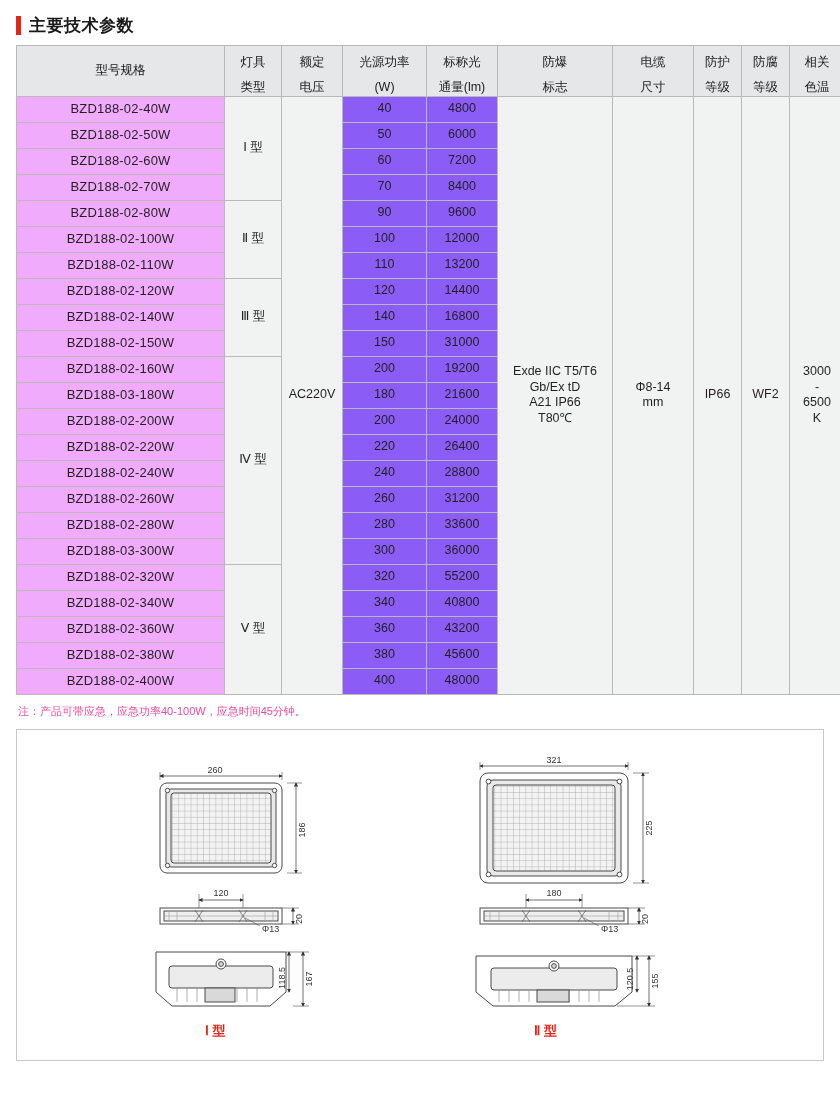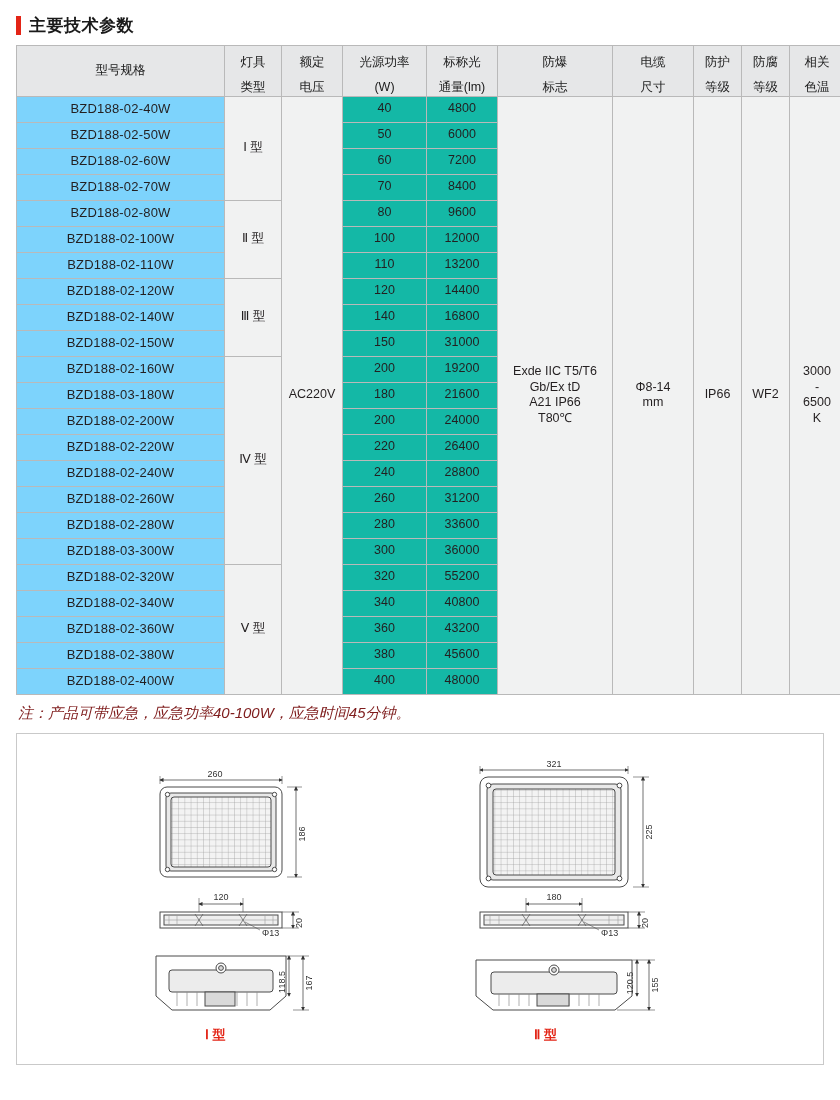--- a/index.html
+++ b/index.html
@@ -68,50 +68,49 @@
     color: #1a1a1a;
   }
   table.spec thead th .two {
     display: block;
     line-height: 1.35;
     margin-top: 8px;
   }
   td.model {
     text-align: left;
     padding-left: 14px;
-    background: #7dd3fc;
+    background: #f0abfc;
     font-size: 13px;
     letter-spacing: 0.2px;
   }
   td.shade {
     background: #f1f2f2;
   }
   td.white {
-    background: #14b8a6;
+    background: #8b5cf6;
   }
   td.tall {
     font-size: 12.5px;
     line-height: 1.55;
   }
   .colw1 { width: 208px; }
   .colw2 { width: 57px; }
   .colw3 { width: 61px; }
   .colw4 { width: 84px; }
   .colw5 { width: 71px; }
   .colw6 { width: 115px; }
   .colw7 { width: 81px; }
   .colw8 { width: 48px; }
   .colw9 { width: 48px; }
   .colw10 { width: 55px; }
 
   .note {
-    color: #7f1d1d;
-    font-size: 15px;
+    color: #ec4899;
+    font-size: 11px;
     padding: 9px 0 0 2px;
-    font-style: italic;
   }
 
   
   .dim-panel {
     margin-top: 10px;
     width: 806px;
     height: 330px;
     border: 1px solid #c9c9c9;
     position: relative;
     background: #fff;
@@ -242,21 +241,21 @@
       </tr>
       <tr>
         <td class="model">BZD188-02-70W</td>
         <td class="white">70</td>
         <td class="white">8400</td>
       </tr>
 
       <tr>
         <td class="model">BZD188-02-80W</td>
         <td class="shade" rowspan="3">Ⅱ 型</td>
-        <td class="white">80</td>
+        <td class="white">90</td>
         <td class="white">9600</td>
       </tr>
       <tr>
         <td class="model">BZD188-02-100W</td>
         <td class="white">100</td>
         <td class="white">12000</td>
       </tr>
       <tr>
         <td class="model">BZD188-02-110W</td>
         <td class="white">110</td>

